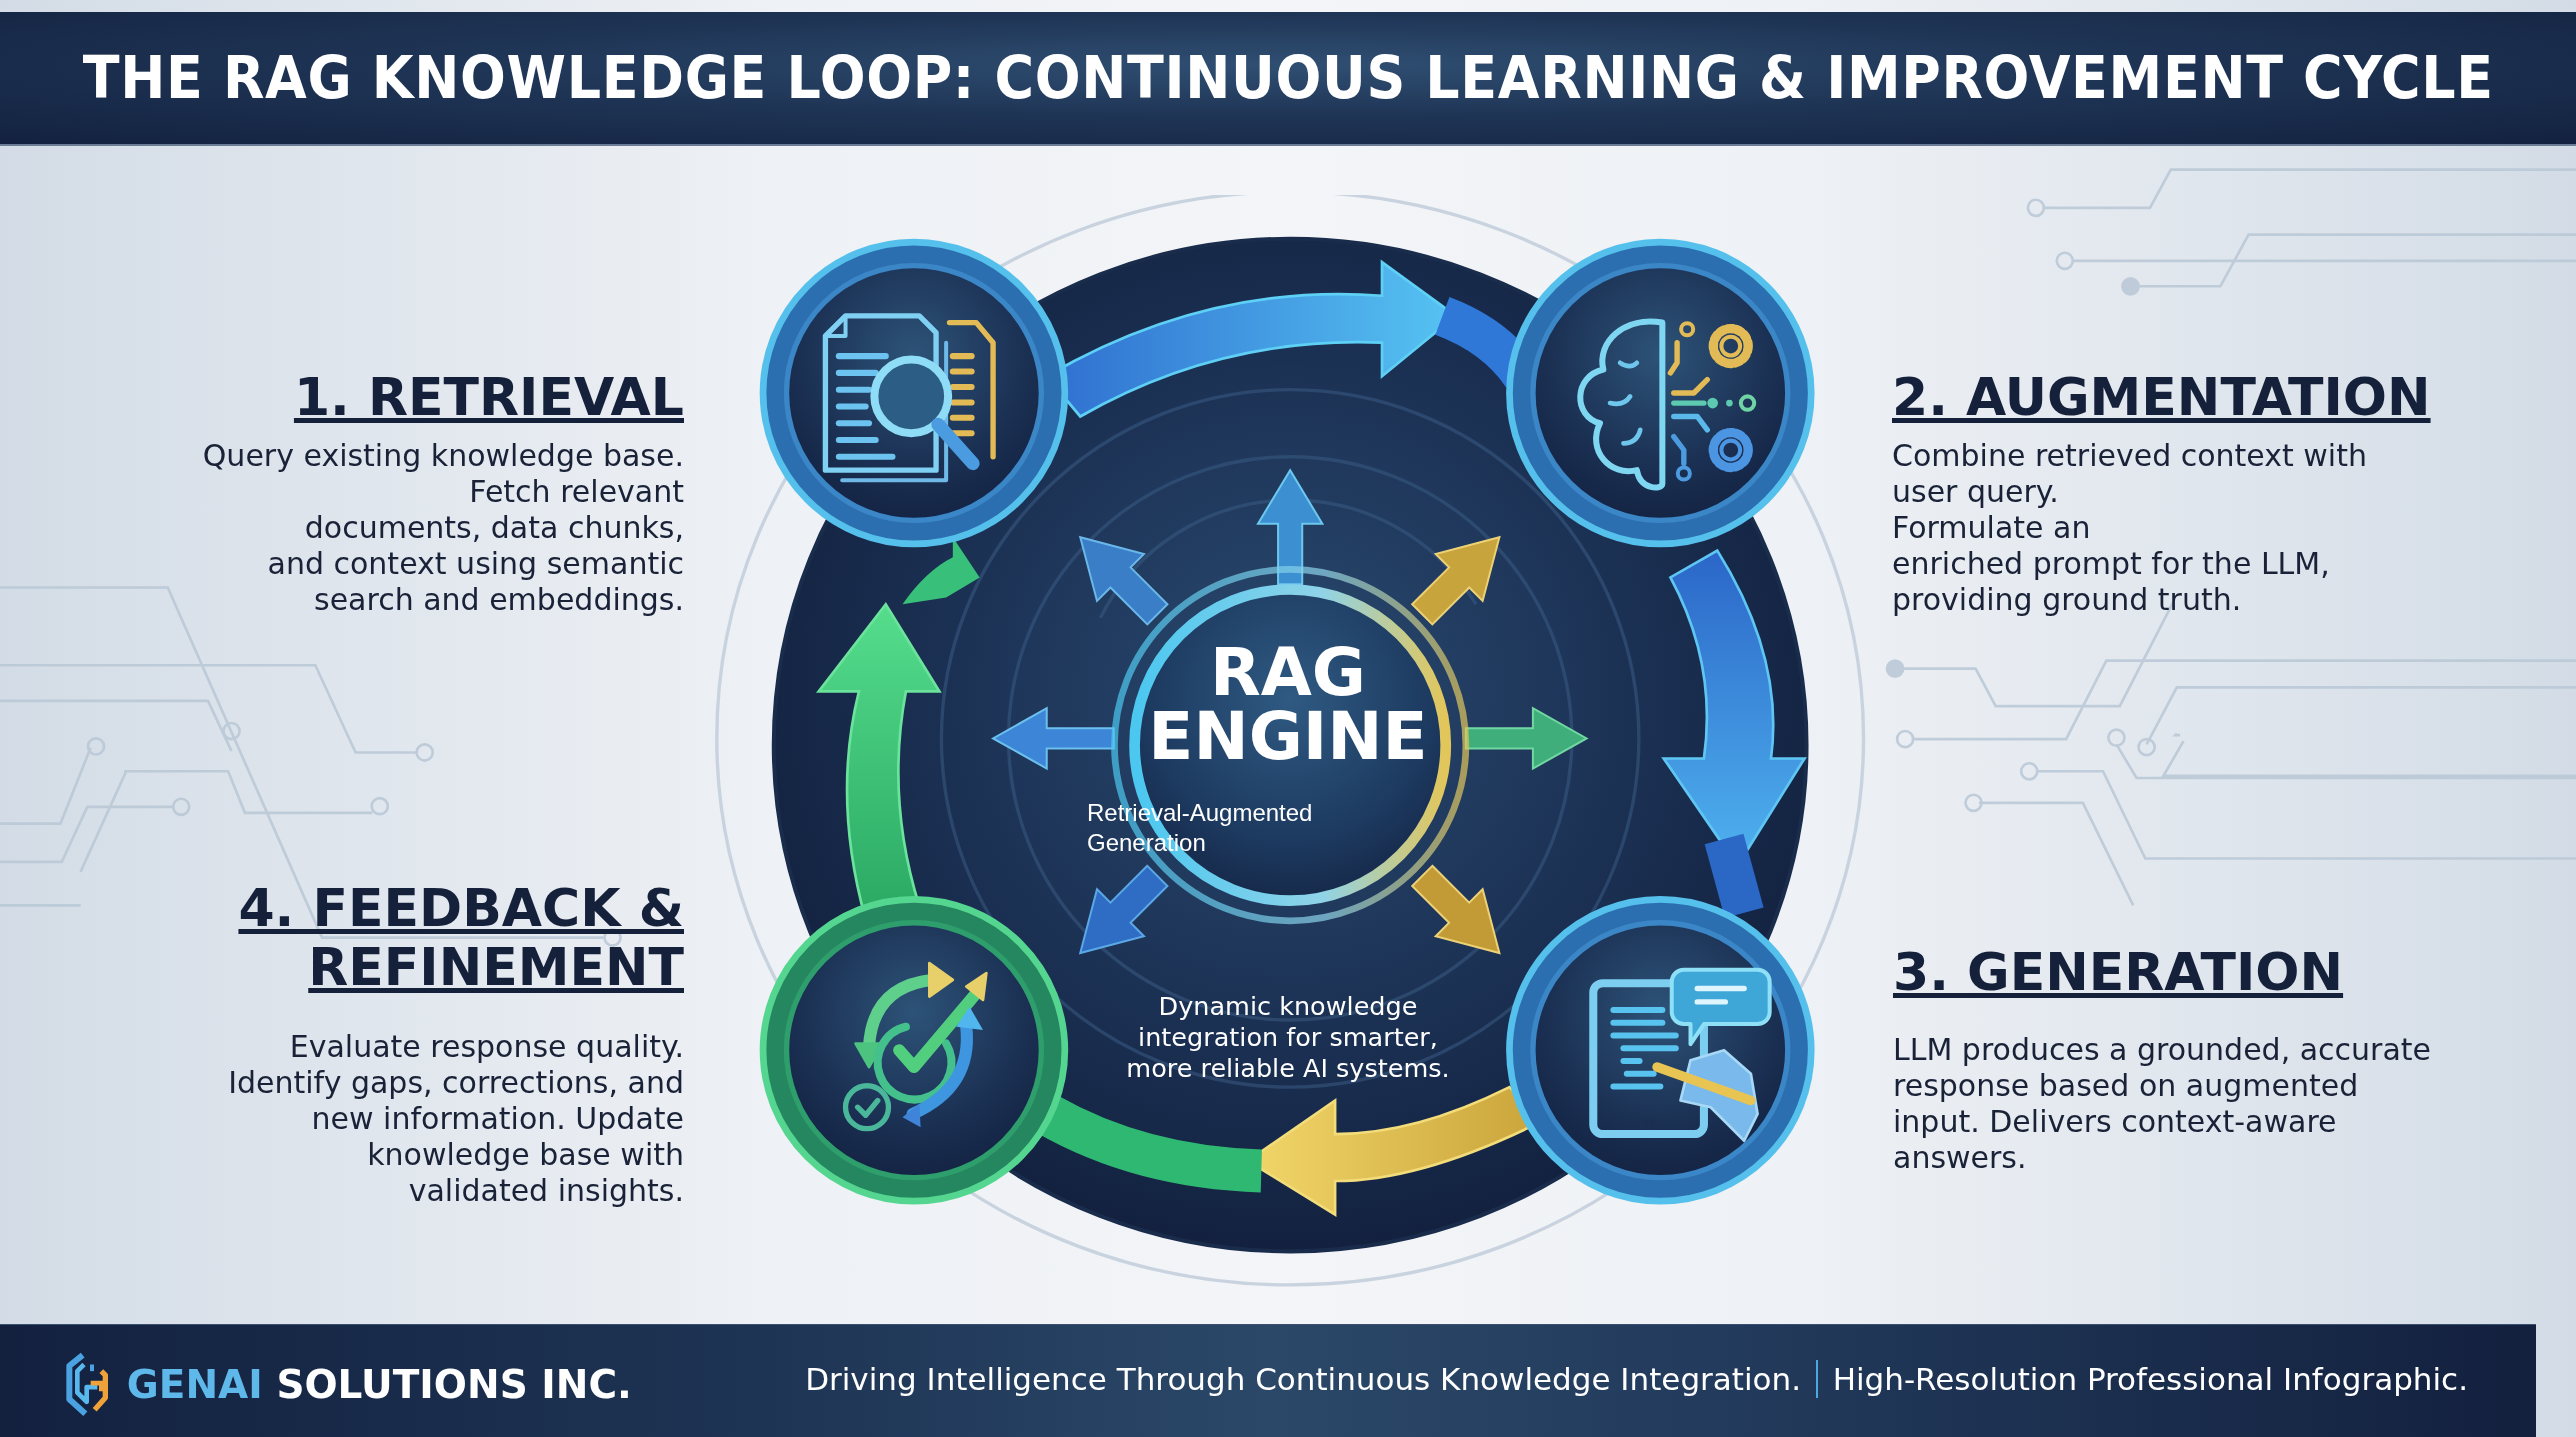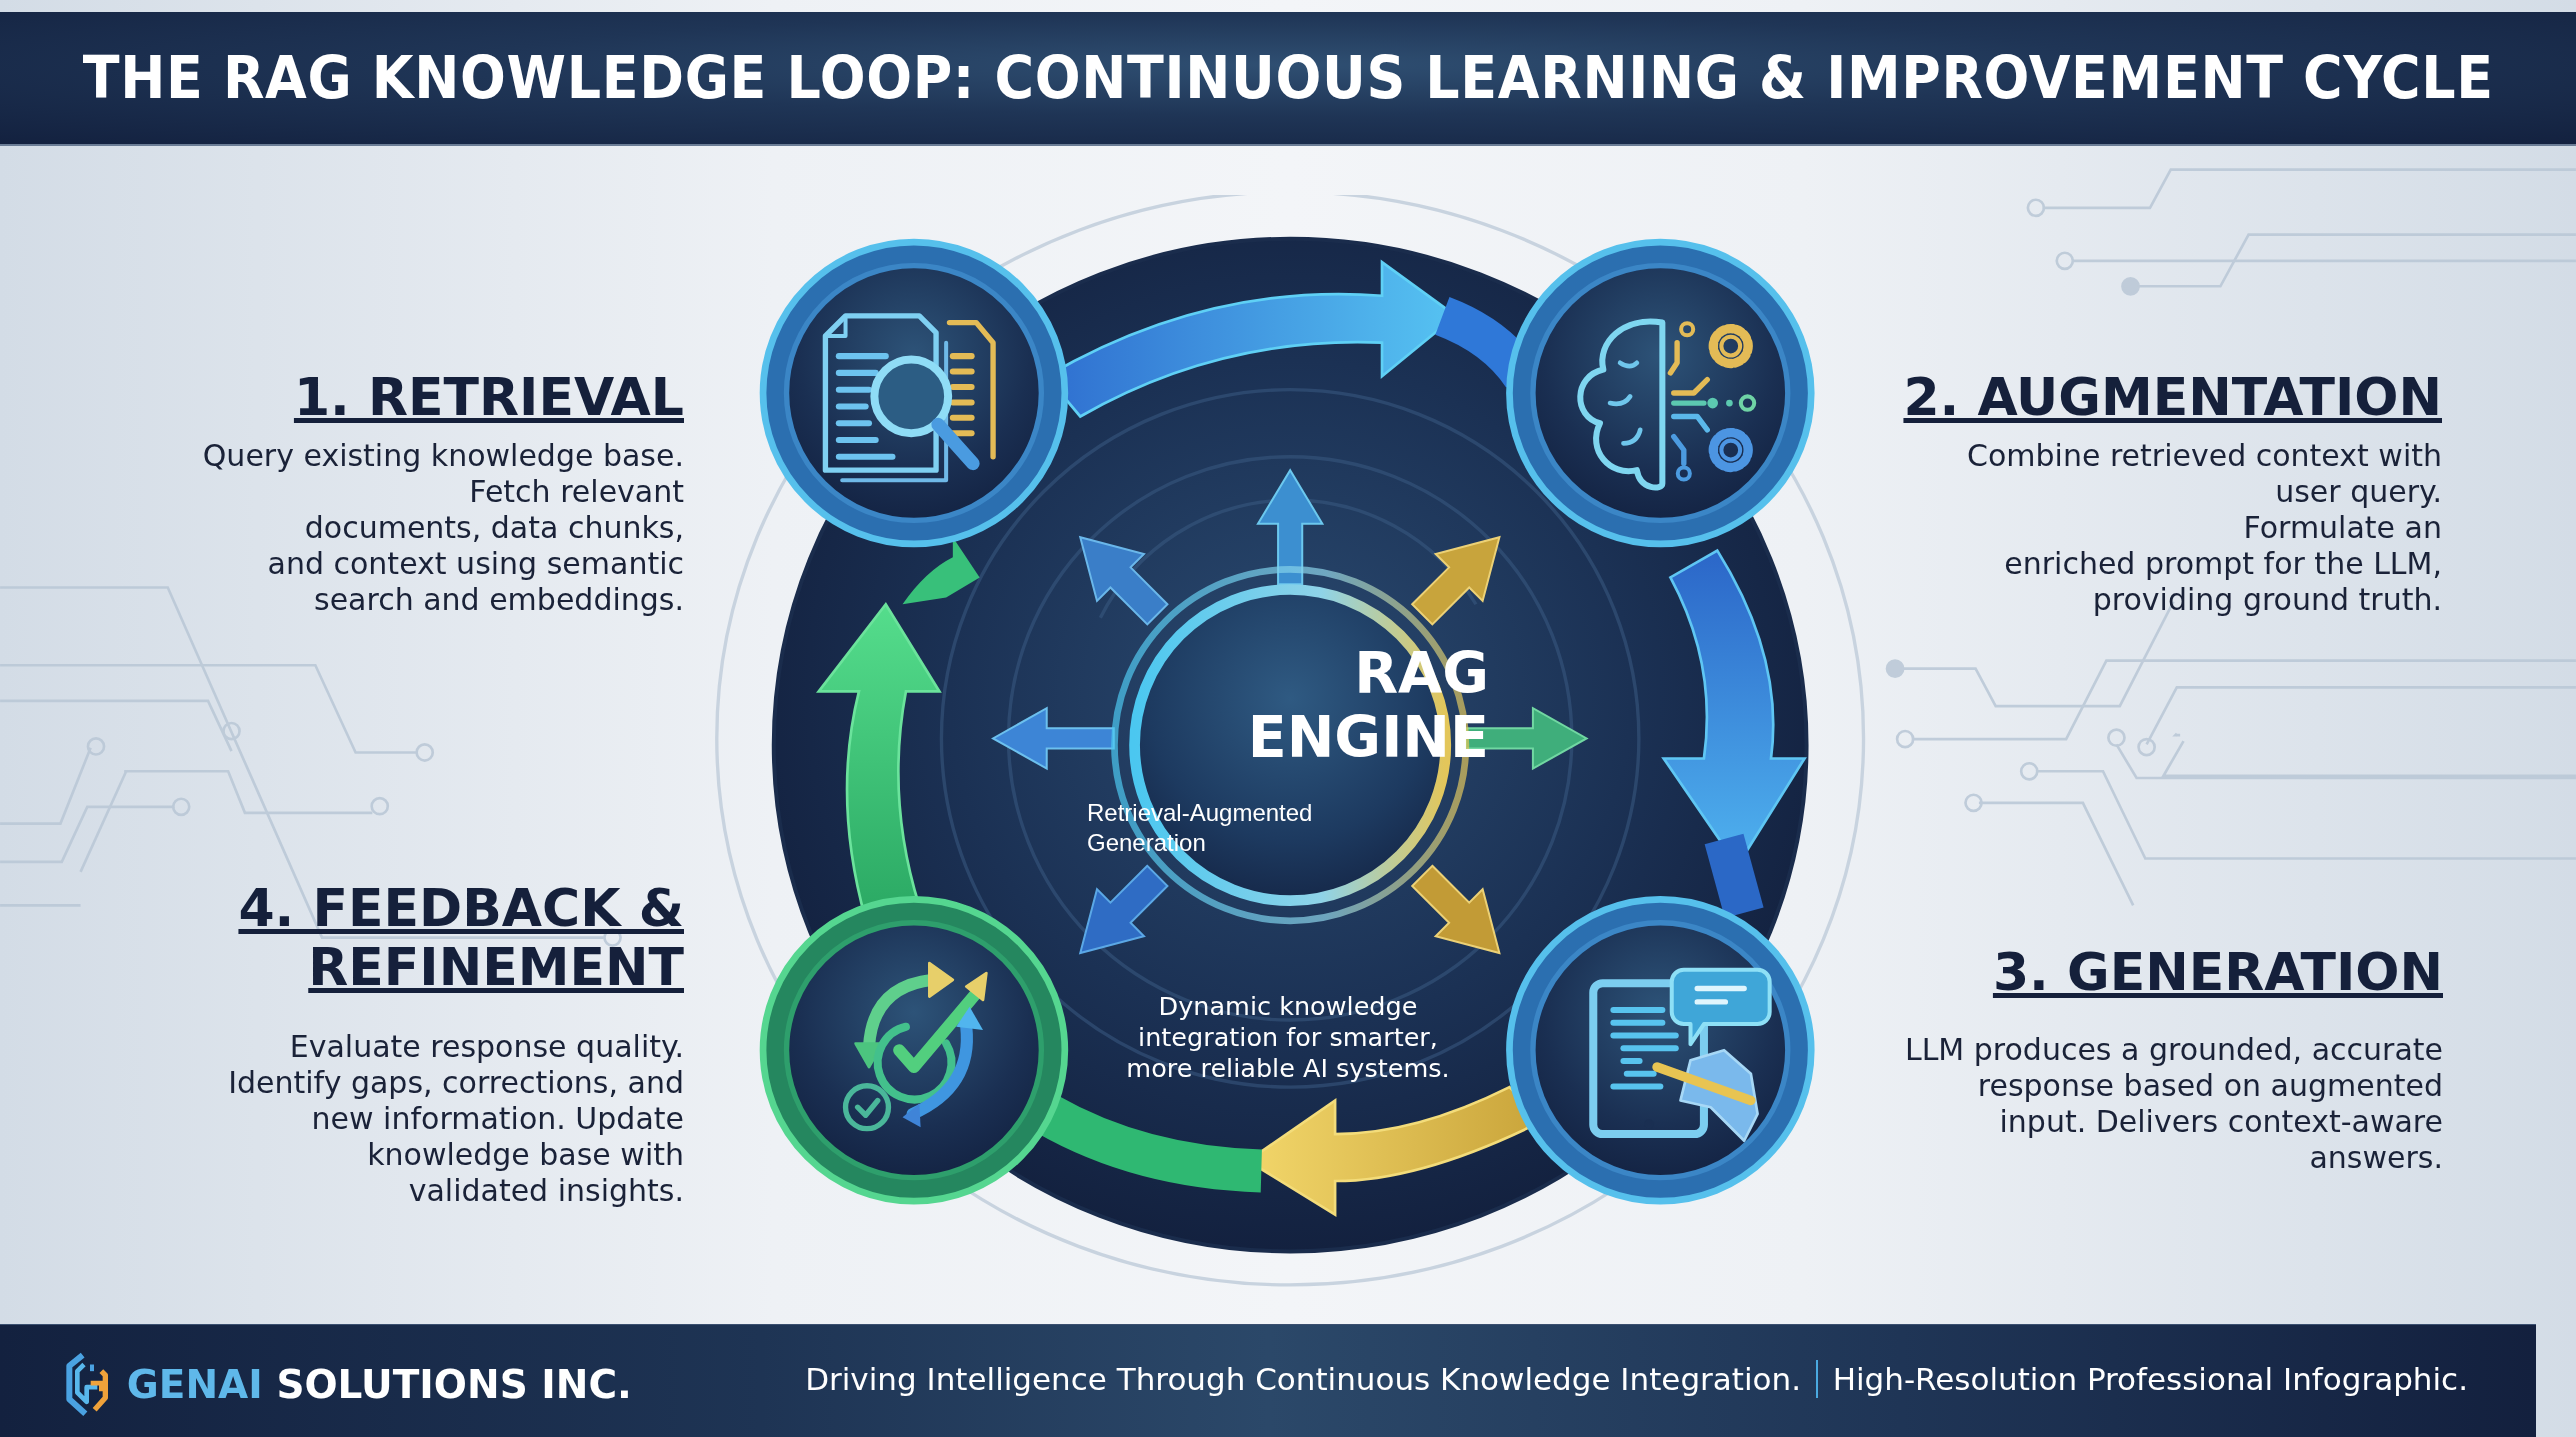--- a/index.html
+++ b/index.html
@@ -23,39 +23,39 @@
   .step { position:absolute; color:#14203a; }
   .step h2 {
     margin:0; font-family:"DejaVu Sans", sans-serif; font-weight:700;
     font-size:52px; line-height:59px; color:#15203b;text-decoration:underline;
   }
   .step p {
     margin:0; font-family:"DejaVu Sans", sans-serif; font-size:30px; line-height:36px; color:#1a2238;
     white-space:pre-line;
   }
   .step.left { text-align:right; }
-  .step.right { text-align:right; }
+  .step.right { text-align:left; }
   #step1 { right:1892px; top:368px; width:550px; }
   #step1 h2 { margin-bottom:10.7px; }
   #step2 { left:1892px; top:368px; width:550px; }
   #step2 h2 { margin-bottom:10.7px; }
   #step4 { right:1892px; top:879px; width:550px; }
   #step4 h2 { margin-bottom:32px; }
   #step3 { left:1893px; top:943px; width:550px; }
   #step3 h2 { margin-bottom:29.5px; }
 
   .diagram { position:absolute; left:698px; top:195px; width:1187px; height:1127px; }
   .caption {
     position:absolute; left:1087px; top:991px; width:402px; text-align:center;
     color:#ffffff; font-family:"DejaVu Sans", sans-serif; font-size:25.5px; line-height:31px;
     white-space:pre-line;
   }
   .engine-title {
-    position:absolute; left:1087px; top:641px; width:402px; text-align:right; color:#fff;
-    font-family:"DejaVu Sans", sans-serif; font-weight:700; font-size:57px; line-height:64px;
+    position:absolute; left:1087px; top:641px; width:402px; text-align:center; color:#fff;
+    font-family:"DejaVu Sans", sans-serif; font-weight:700; font-size:66px; line-height:64px;
     white-space:pre-line;
   }
   .engine-sub {
     position:absolute; left:1087px; top:798px; width:402px; text-align:left; color:#fff;
     font-family:Liberation Sans, sans-serif; font-size:24px; line-height:29.5px; white-space:pre-line;
   }
   .footer {
     position:absolute; left:0; top:1324px; width:2536px; height:113px;
     background: linear-gradient(90deg, #13213f 0%, #1e3454 30%, #2b4869 50%, #1f3556 75%, #13203e 100%);
     border-top:1.3px solid #3b5070;

